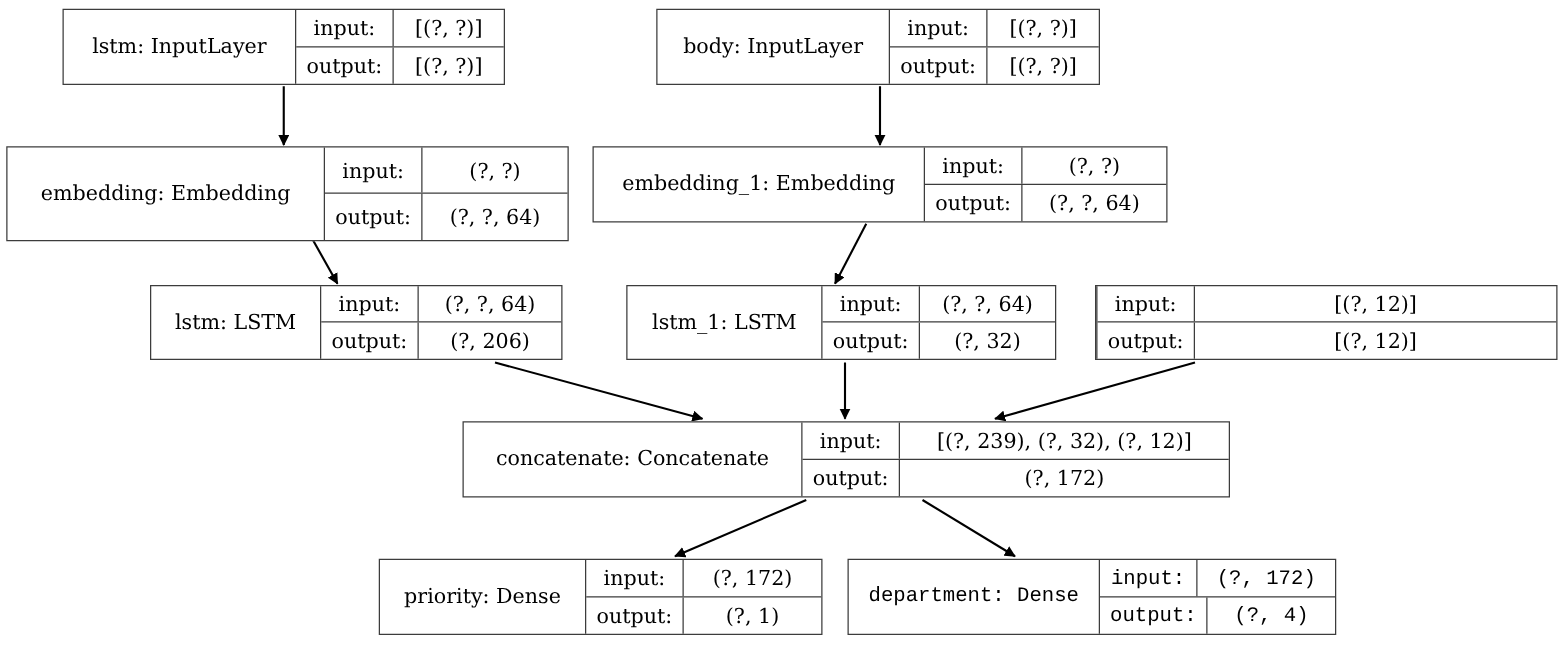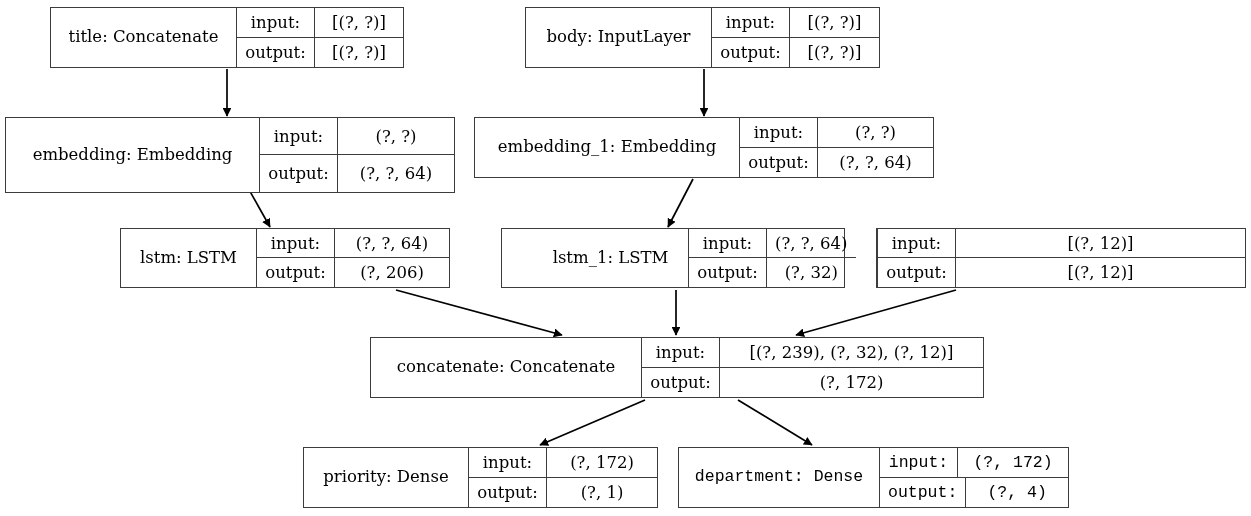--- a/index.html
+++ b/index.html
@@ -97,21 +97,21 @@
       <line x1="243" y1="179" x2="270" y2="227" stroke="#000000" stroke-width="1.7" marker-end="url(#arrowhead)"></line>
       <line x1="693" y1="179" x2="668" y2="227" stroke="#000000" stroke-width="1.7" marker-end="url(#arrowhead)"></line>
       <line x1="396" y1="290" x2="562" y2="335" stroke="#000000" stroke-width="1.7" marker-end="url(#arrowhead)"></line>
       <line x1="676" y1="290" x2="676" y2="335" stroke="#000000" stroke-width="1.7" marker-end="url(#arrowhead)"></line>
       <line x1="956" y1="290" x2="796" y2="335" stroke="#000000" stroke-width="1.7" marker-end="url(#arrowhead)"></line>
       <line x1="645" y1="400" x2="540" y2="445" stroke="#000000" stroke-width="1.7" marker-end="url(#arrowhead)"></line>
       <line x1="738" y1="400" x2="812" y2="445" stroke="#000000" stroke-width="1.7" marker-end="url(#arrowhead)"></line>
     </svg>
   <div id="nodes">
       <div class="node" style="left: 50px; top: 7px; width: 354px; height: 61px;">
-        <div class="node-name" style="width: 185px; flex: 0 0 185px;">title: Concatenate</div>
+        <div class="node-name" style="width: 185px; flex: 0 0 185px;">lstm: InputLayer</div>
         <div class="io-block">
           <div class="io-row top">
             <div class="io-label" style="flex: 0 0 78px;">input:</div>
             <div class="io-value">[(?, ?)]</div>
           </div>
           <div class="io-row">
             <div class="io-label" style="flex: 0 0 78px;">output:</div>
             <div class="io-value">[(?, ?)]</div>
           </div>
         </div>
@@ -161,21 +161,21 @@
           <div class="io-row top">
             <div class="io-label" style="flex: 0 0 78px;">input:</div>
             <div class="io-value">(?, ?, 64)</div>
           </div>
           <div class="io-row">
             <div class="io-label" style="flex: 0 0 78px;">output:</div>
             <div class="io-value">(?, 206)</div>
           </div>
         </div>
       </div>
-      <div class="node" style="left: 501px; top: 228px; width: 344px; height: 60px; padding-left: 31px;">
+      <div class="node" style="left: 501px; top: 228px; width: 344px; height: 60px;">
         <div class="node-name" style="width: 155px; flex: 0 0 155px;">lstm_1: LSTM</div>
         <div class="io-block">
           <div class="io-row top">
             <div class="io-label" style="flex: 0 0 78px;">input:</div>
             <div class="io-value">(?, ?, 64)</div>
           </div>
           <div class="io-row">
             <div class="io-label" style="flex: 0 0 78px;">output:</div>
             <div class="io-value">(?, 32)</div>
           </div>

